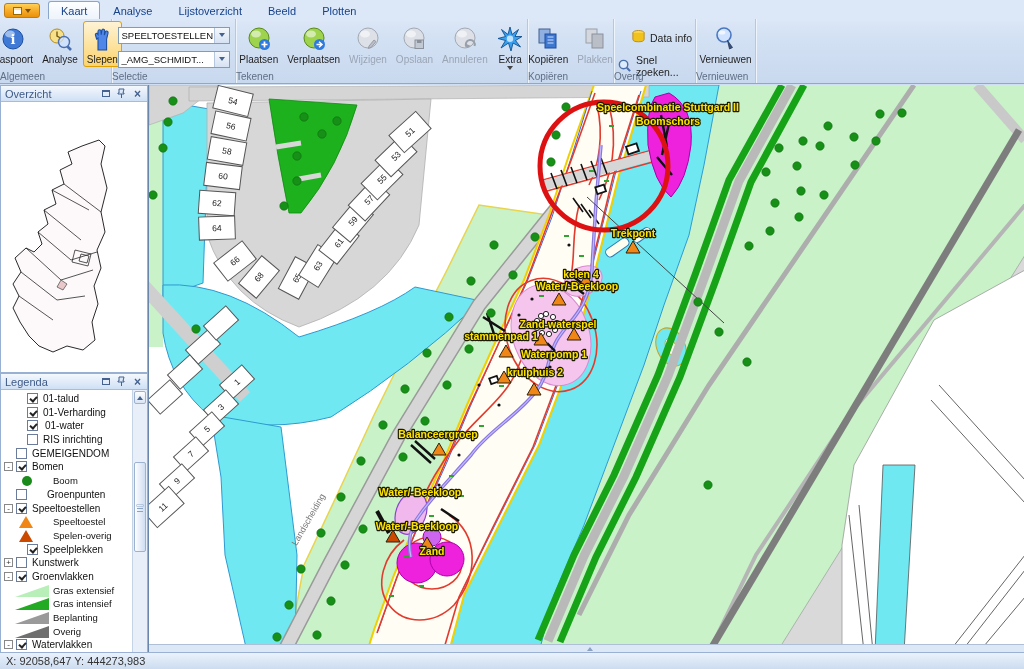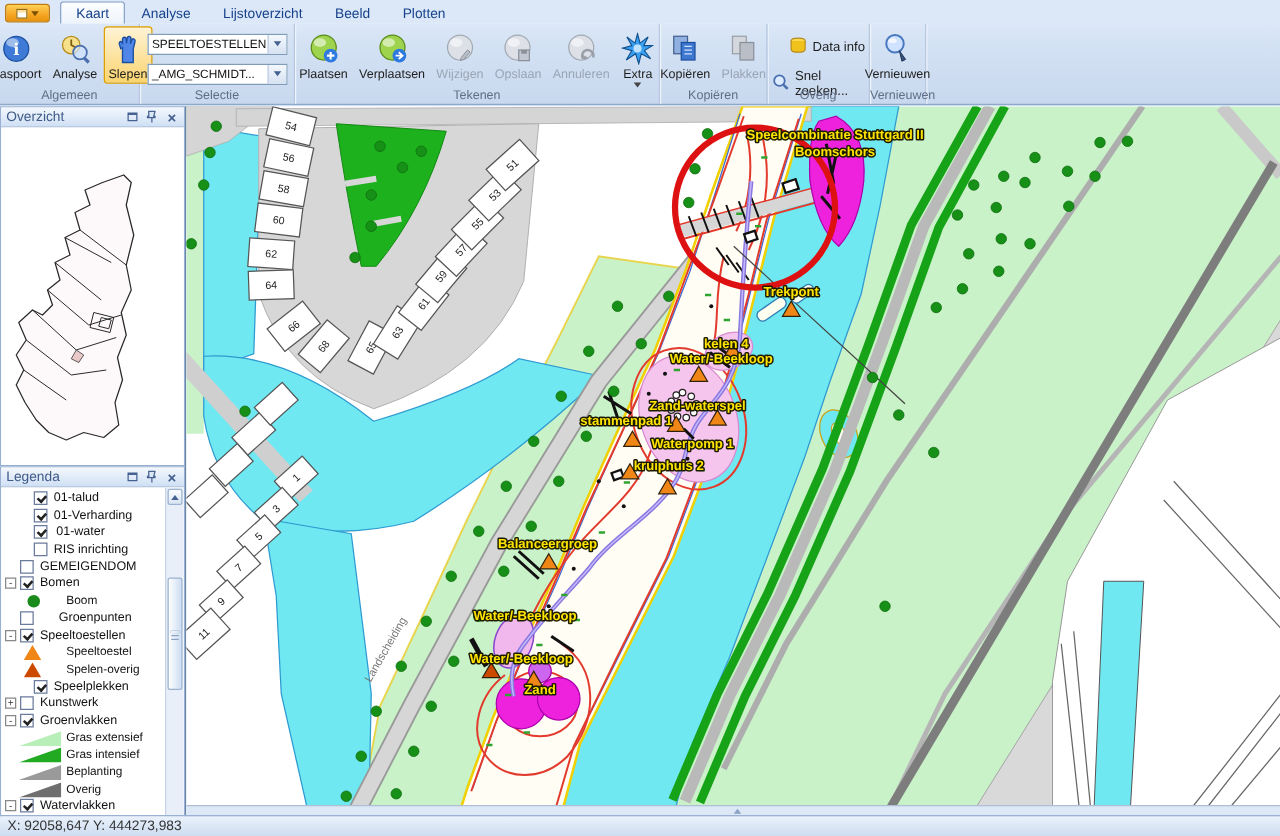--- a/index.html
+++ b/index.html
@@ -17,21 +17,21 @@
             display:flex; align-items:center; justify-content:center; gap:3px; cursor:pointer; }
   .appbtn .grid { width:9px; height:8px; background:#fff; border:1px solid #9a6a00; box-shadow:inset 0 2px 0 #ffdf9e; }
   .appbtn .arr { width:0; height:0; border-left:3px solid transparent; border-right:3px solid transparent; border-top:4px solid #7a4f00; }
   .tab { padding:3px 12px 2px; font-size:11px; color:#15428b; border:1px solid transparent;
          border-bottom:none; border-radius:3px 3px 0 0; cursor:pointer; white-space:nowrap; }
   .tab.active { background:linear-gradient(#fdfeff,#eef4fc); border-color:#8ca6c9; }
   .toolrow { position:absolute; top:19px; left:0; right:0; bottom:0; display:flex; }
   .rgroup { position:relative; height:100%; border-right:1px solid #b7c7e0; box-shadow:1px 0 0 #eef4fc; }
   .rgroup .gbody { position:absolute; top:1px; left:0; right:0; bottom:14px; display:flex;
                    align-items:flex-start; justify-content:center; gap:1px; padding-top:1px; }
-  .rgroup .glabel { position:absolute; bottom:1px; left:0; right:0; text-align:center;
+  .rgroup .glabel { position:absolute; bottom:1px; left:0; right:0; 
                     font-size:10px; color:#5f6e84;margin-top:27px; }
   .rbtn { display:flex; flex-direction:column; align-items:center; justify-content:flex-start;
           padding:3px 3px 1px; border:1px solid transparent; border-radius:3px; cursor:pointer; }
   .rbtn .ic { width:27px; height:27px; display:flex; align-items:center; justify-content:center; }
   .rbtn .ic svg { width:26px; height:26px; }
   .rbtn .lb { font-size:10px; color:#1e1e1e; margin-top:2px; white-space:nowrap; }
   .rbtn.active { background:linear-gradient(#fff3d5,#fbd46f); border-color:#e0a000; }
   .rbtn.disabled { cursor:default; }
   .rbtn.disabled .lb { color:#9aa5b5; }
   .rbtn .menuarr { width:0; height:0; border-left:3px solid transparent; border-right:3px solid transparent;
@@ -271,21 +271,21 @@
                 <span><svg viewBox="0 0 16 16">
                     <circle cx="7" cy="7" r="4.5" fill="#dcebff" stroke="#4a6fae" stroke-width="1.5"></circle>
                     <line x1="10.5" y1="10.5" x2="14" y2="14" stroke="#4a6fae" stroke-width="2.2"></line>
                   </svg></span>
                 <span>Snel zoeken...</span>
               </div>
             </div>
           </div>
           <div class="glabel">Overig</div>
         </div>
-        <div class="rgroup" style="width: 45px;">
+        <div class="rgroup" style="width: 60px;">
           <div class="gbody">
             <div class="rbtn">
               <span class="ic">
                 <svg viewBox="0 0 26 26">
                   <circle cx="11" cy="9" r="7" fill="#cfe2ff" stroke="#4a78c0" stroke-width="1.6"></circle>
                   <ellipse cx="9" cy="6.6" rx="3.4" ry="2" fill="#fff" opacity=".7"></ellipse>
                   <path d="M14.5,14.5 L19.5,21.5 L16.5,23 Z" fill="#35507c" stroke="#24375a" stroke-width="0.8"></path>
                 </svg>
               </span>
               <span class="lb">Vernieuwen</span>

